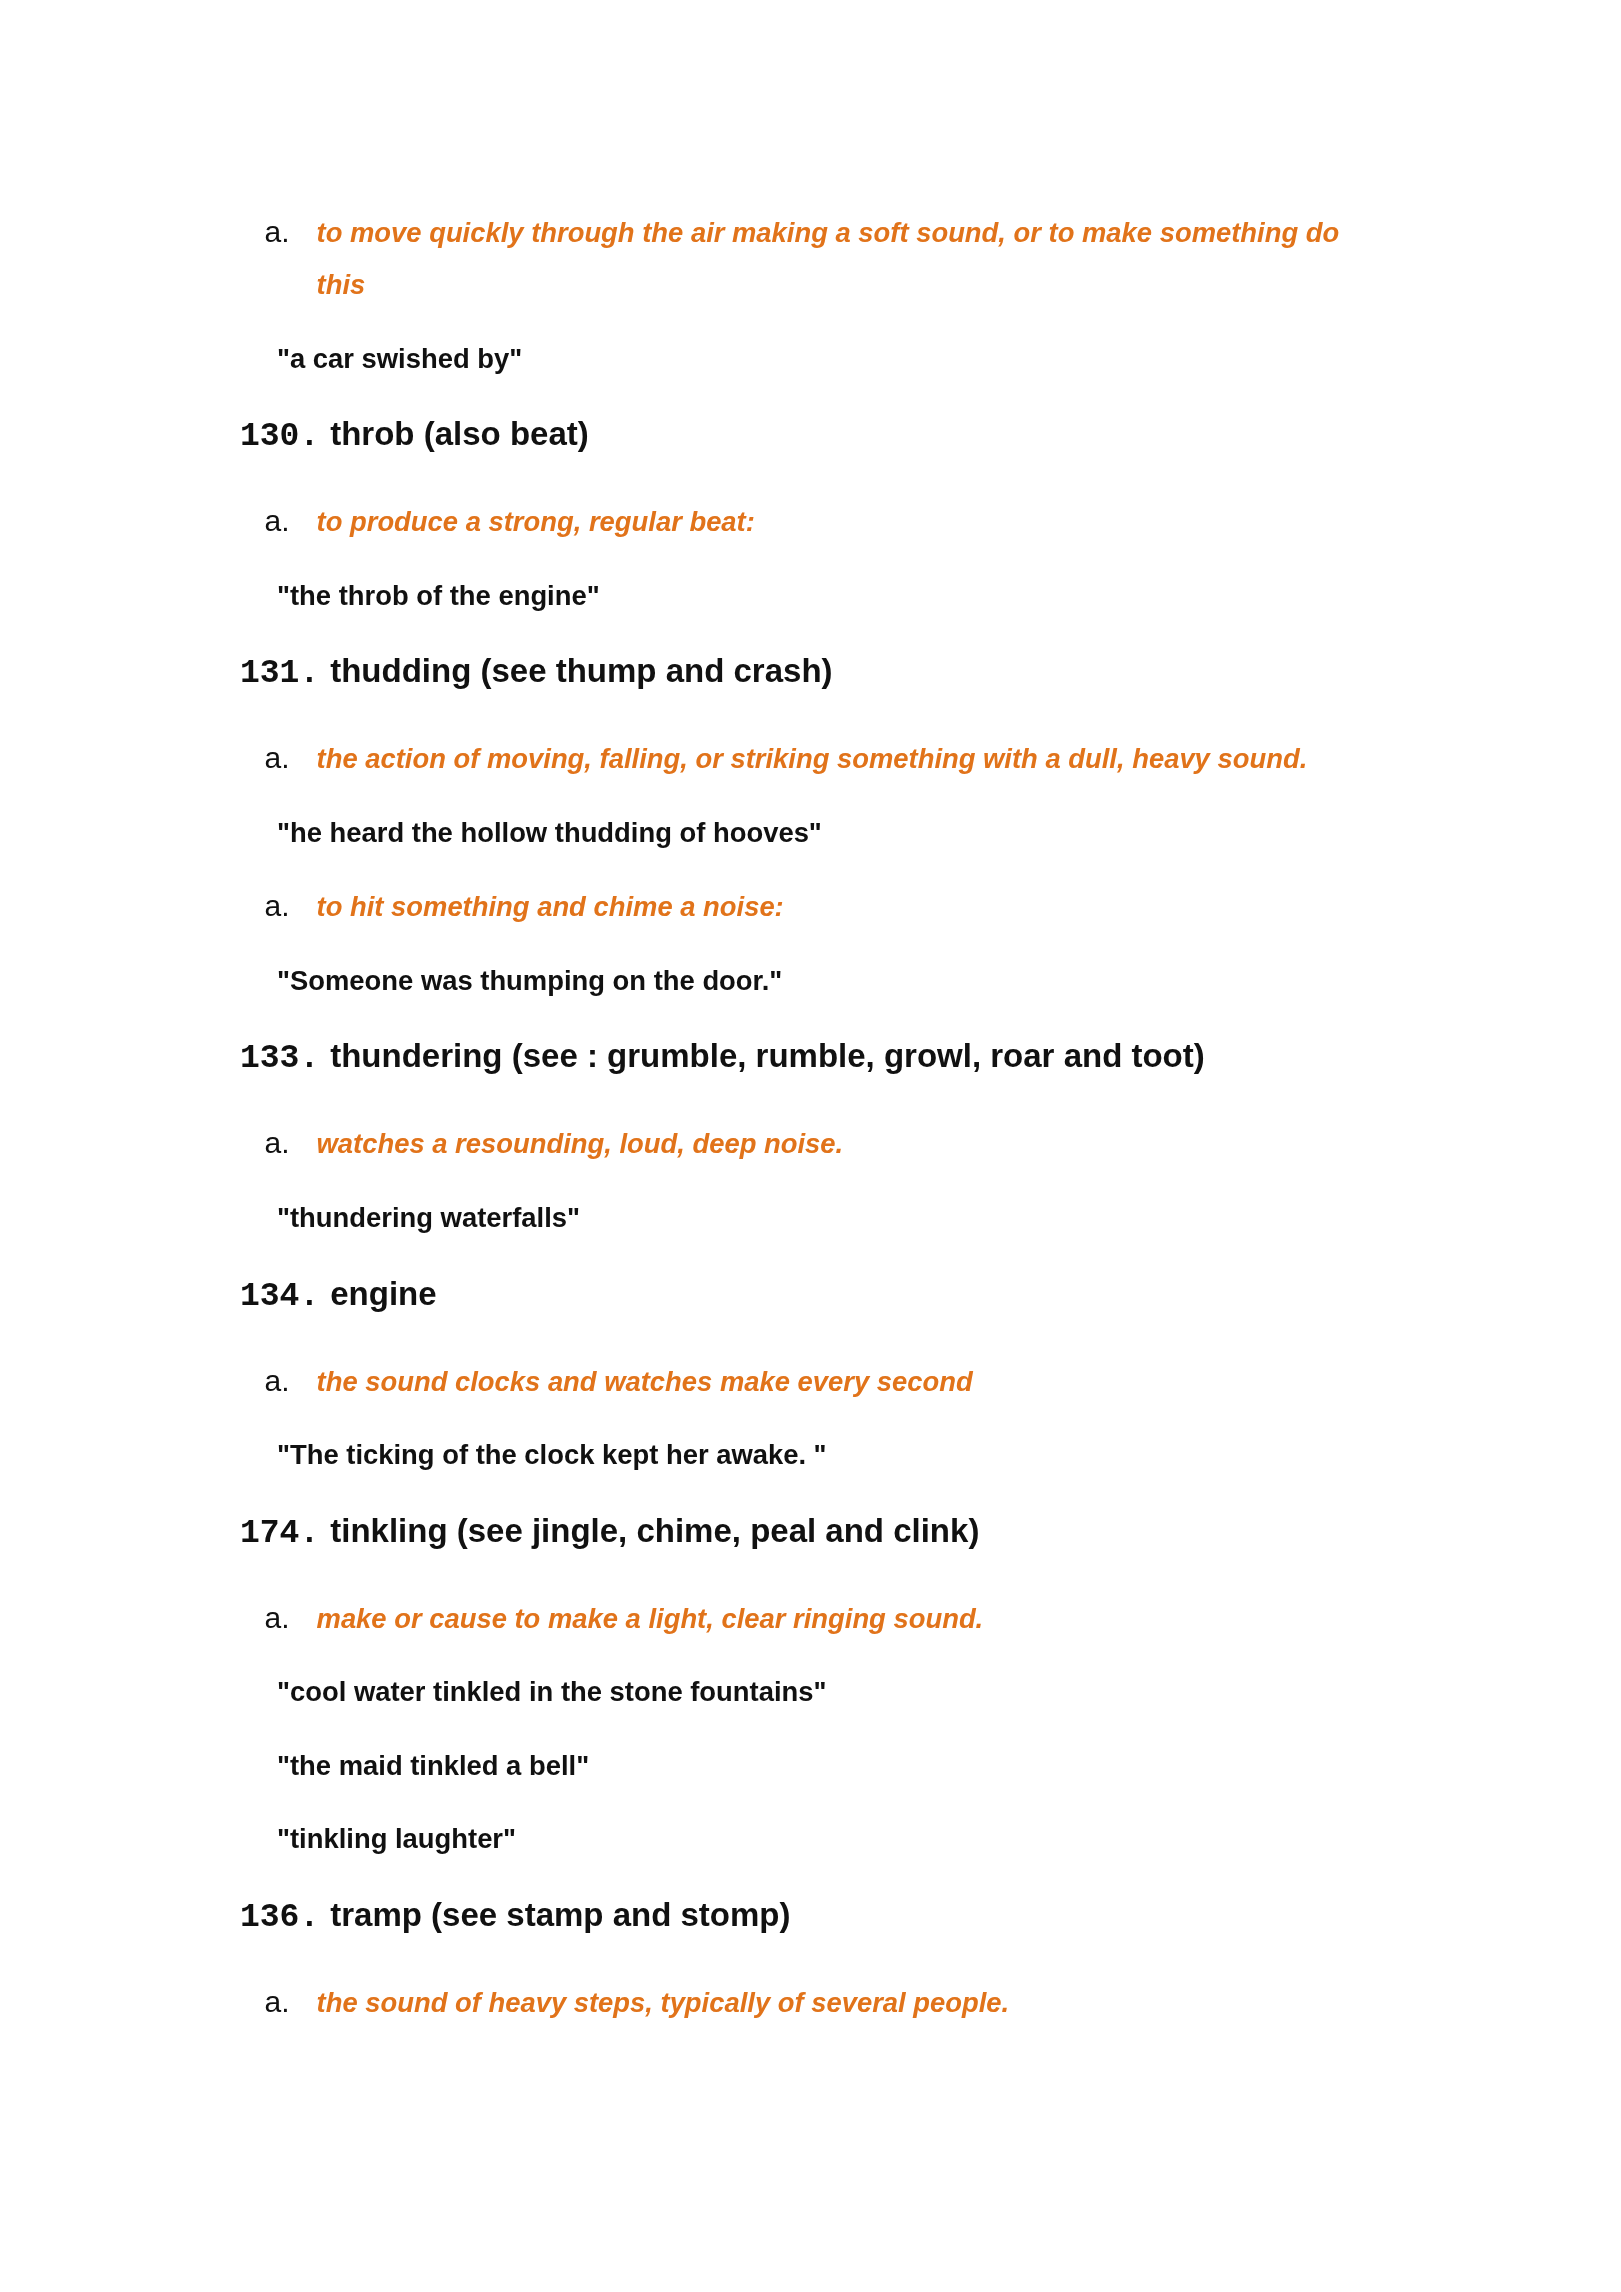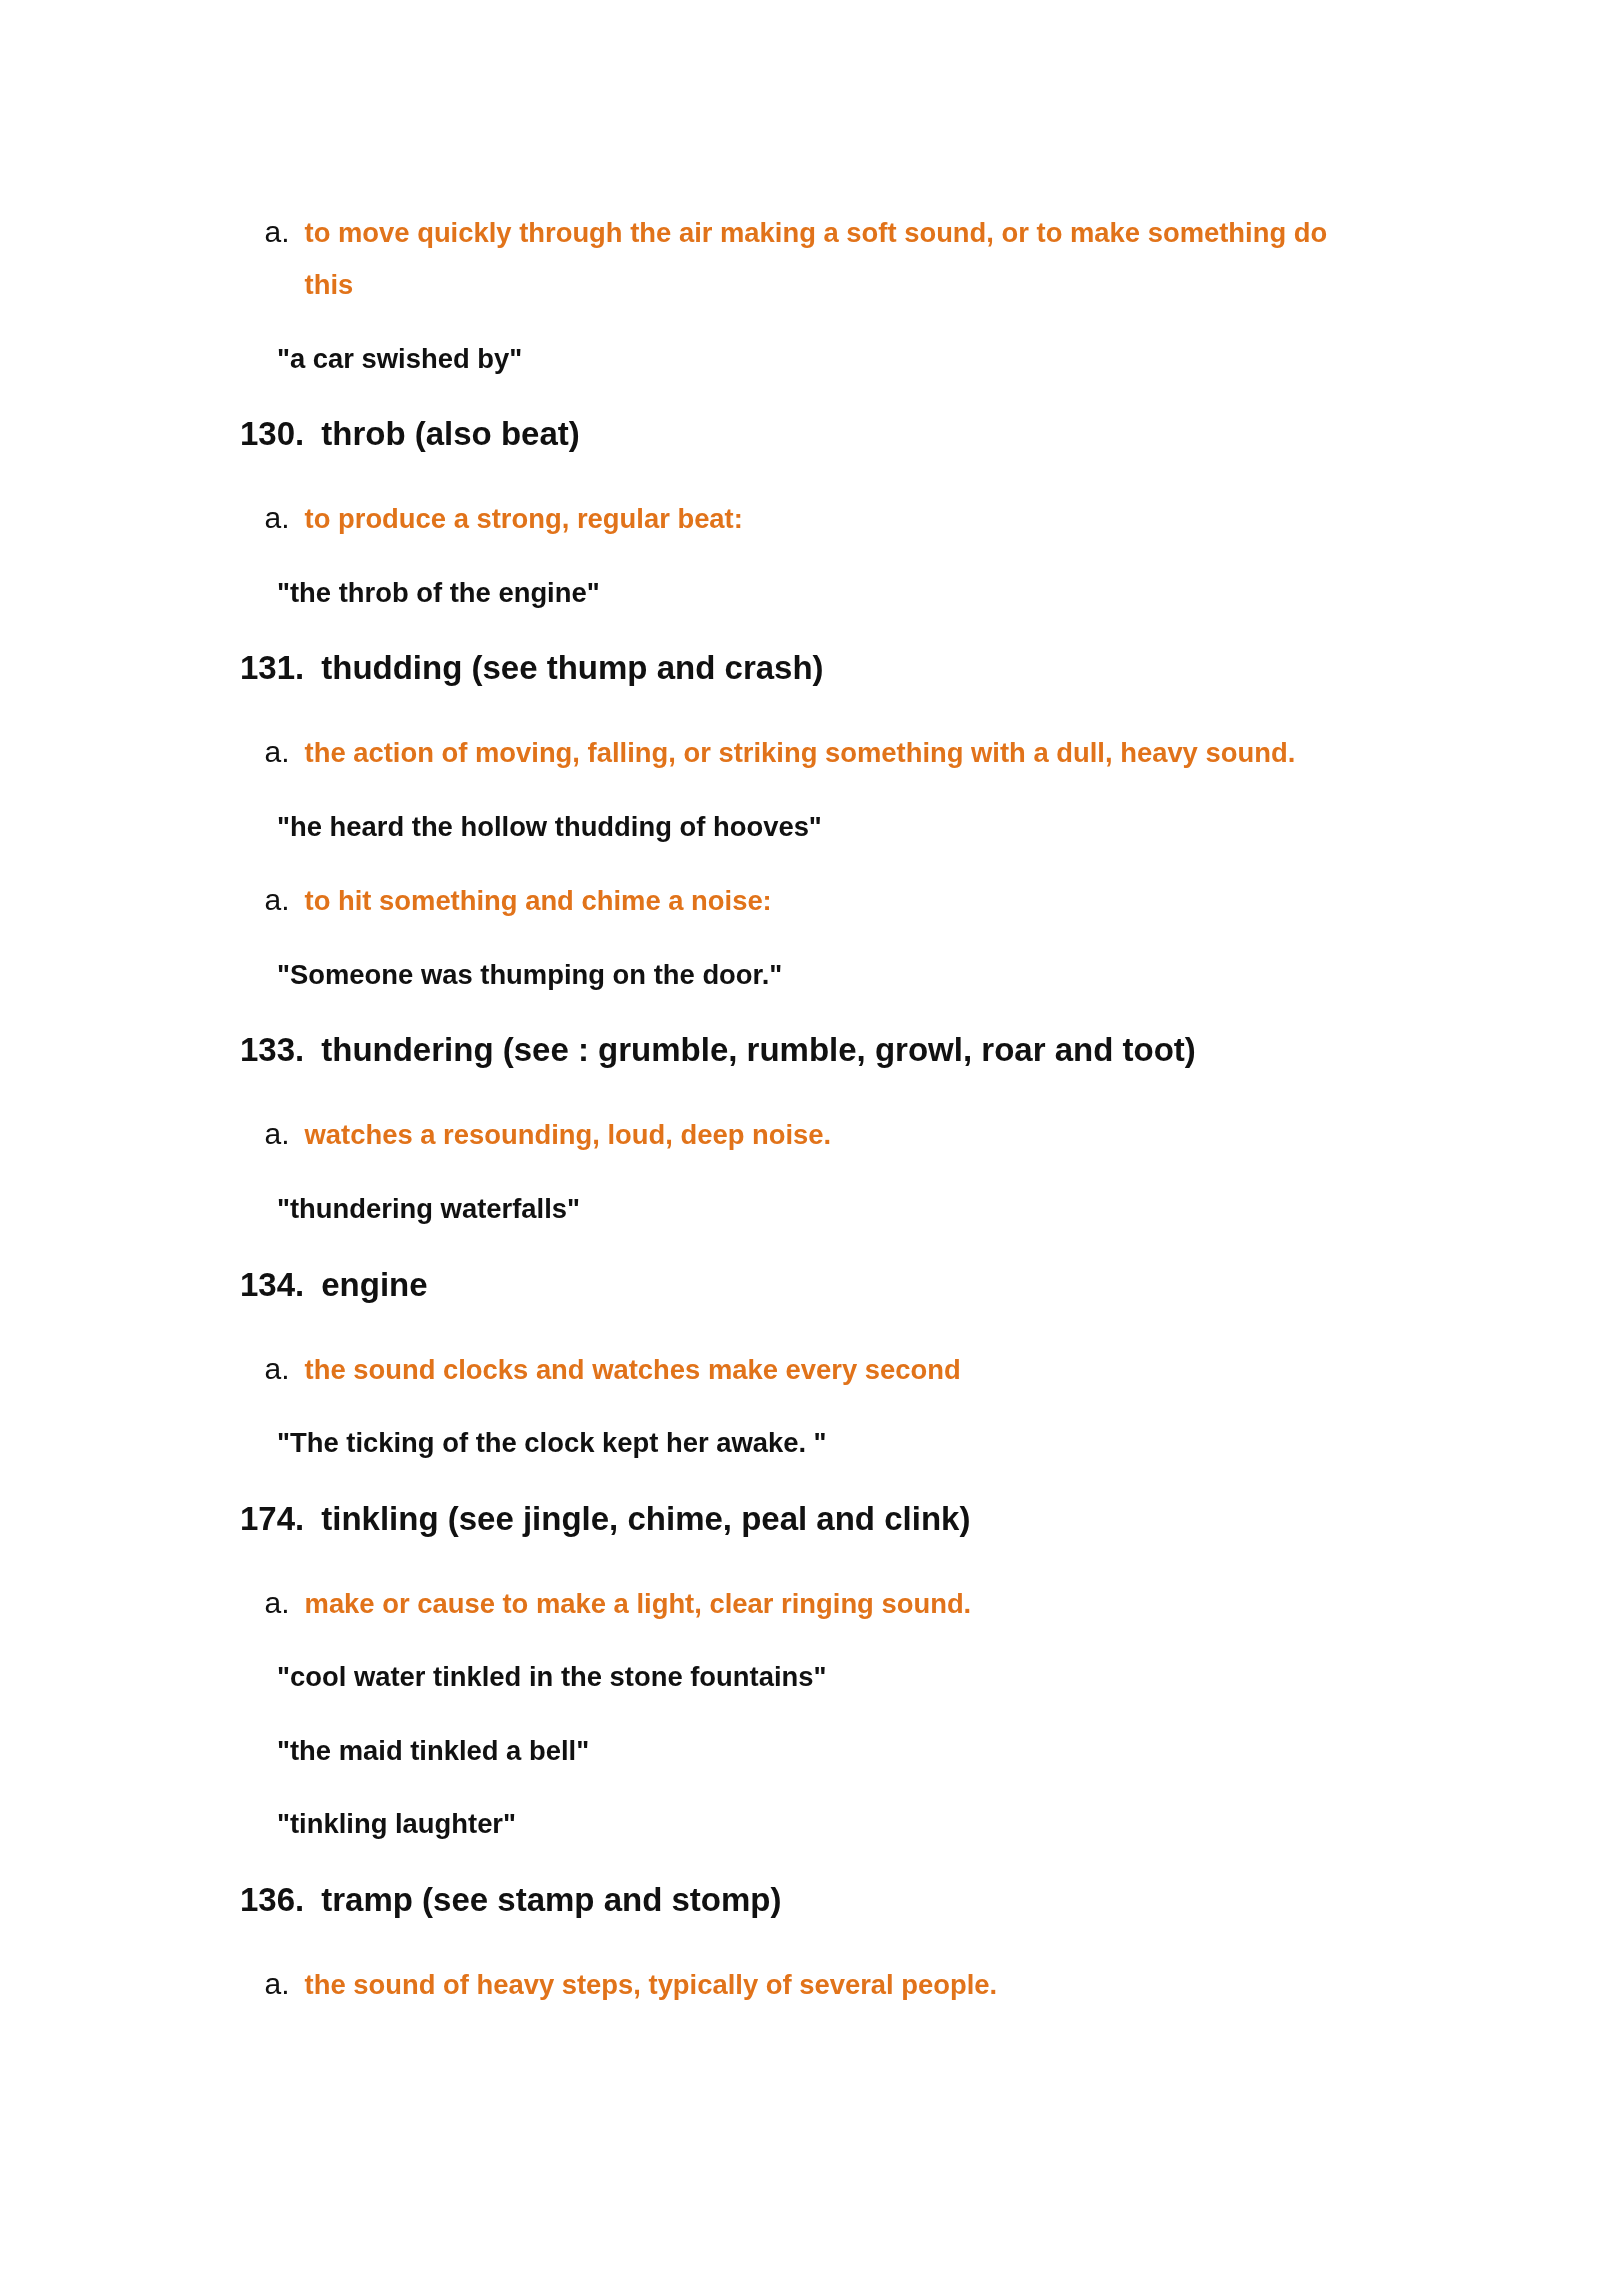--- a/index.html
+++ b/index.html
@@ -27,42 +27,44 @@
     align-items: baseline;
     font-size: 33px;
     font-weight: 700;
     color: #111111;
     line-height: 43px;
     margin: 0 0 37px 0;
     padding-top: 5.9px;
     white-space: nowrap;
   }
   .entry-number {
-    margin-right: 17px;
+    margin-right: 11px;
+    font-family: Liberation Mono, monospace;
   }
   .definition-row {
     display: flex;
     align-items: baseline;
     margin: 0 0 21.6px 0;
   }
   .definition-marker {
     font-size: 30px;
     font-weight: 400;
     color: #111111;
     line-height: 52px;
     padding-left: 24.5px;
     flex: 0 0 auto;
   }
   .definition-text {
     font-size: 27.4px;
     font-weight: 700;
     color: #e1731a;
     line-height: 52px;
-    margin: 0 0 0 15px;
+    margin: 0 0 0 27px;
     width: 1029px;
+    font-style: italic;
   }
   .example-quote {
     font-size: 27.4px;
     font-weight: 700;
     color: #111111;
     line-height: 52px;
     margin: 0 0 21.6px 37px;
     white-space: pre-wrap;
   }
 </style>

